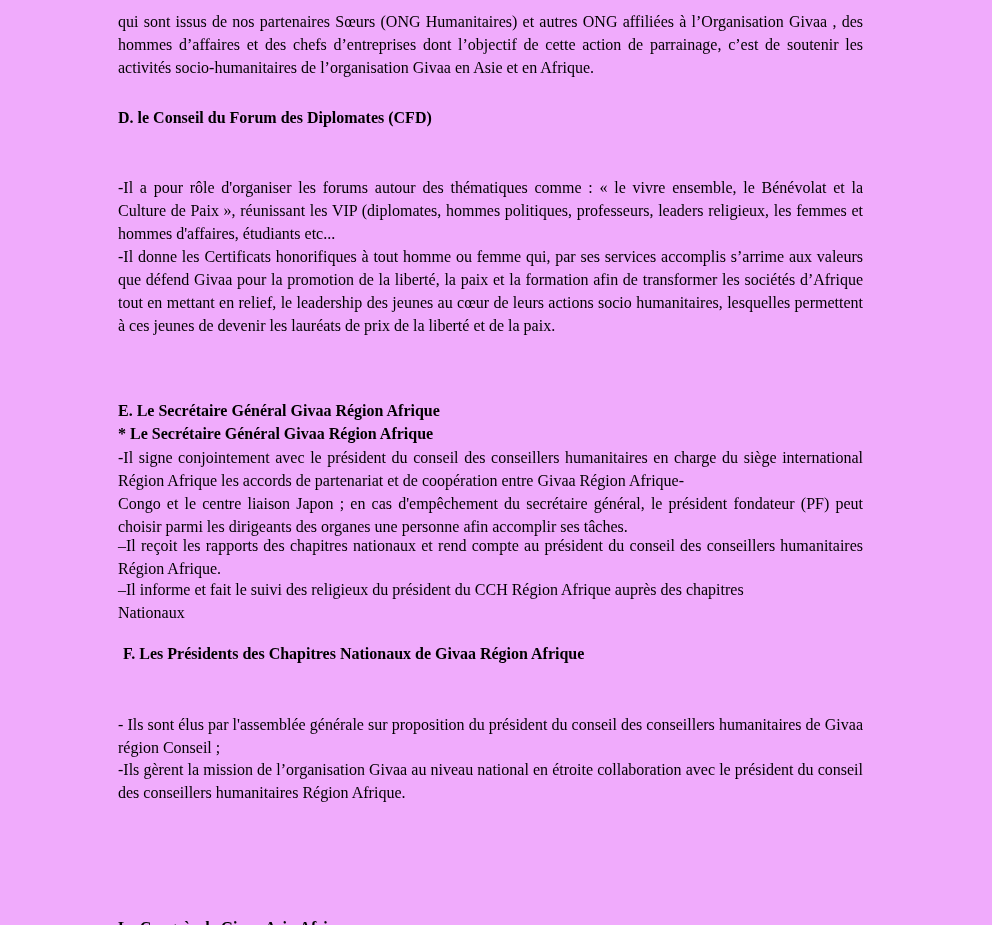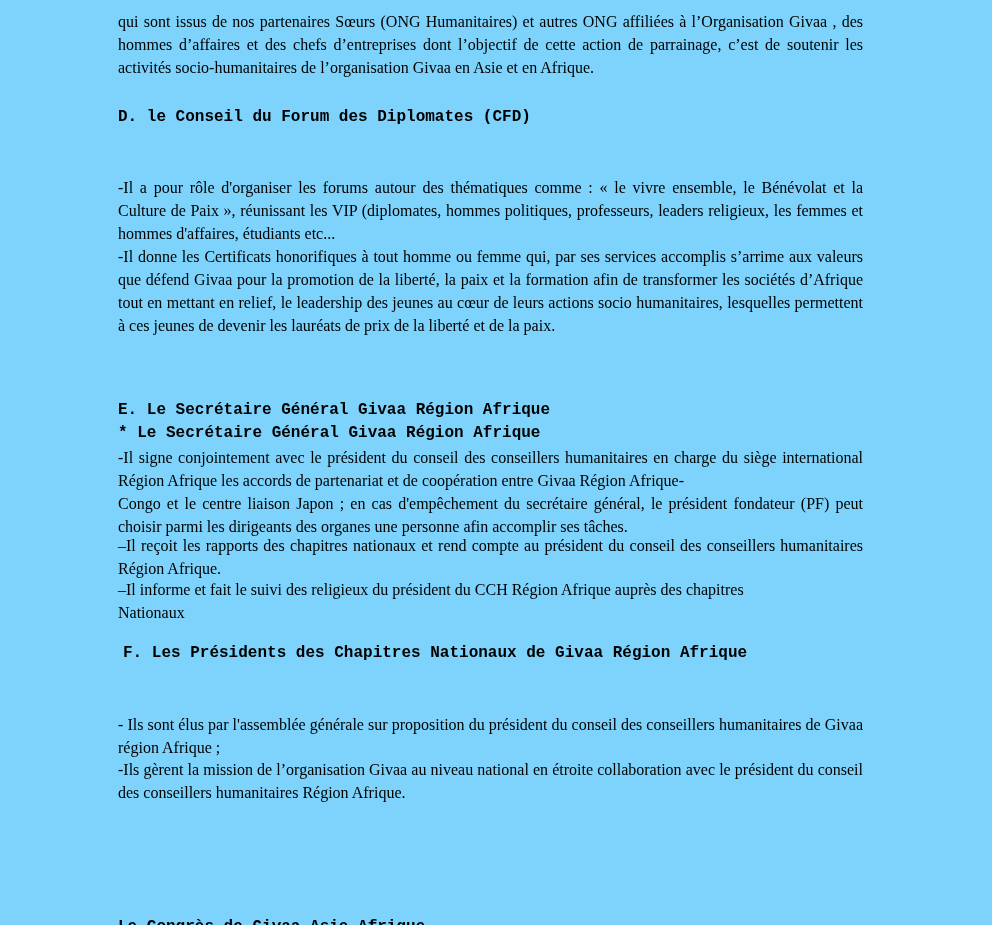--- a/index.html
+++ b/index.html
@@ -4,35 +4,35 @@
 <style>
   html, body {
     margin: 0;
     padding: 0;
     background: #ffffff;
   }
   .page {
     position: relative;
     width: 992px;
     height: 925px;
-    background: #7dd3fc;
+    background: #f0abfc;
     color: #000000;
     font-family: "Liberation Serif", "DejaVu Serif", serif;
     font-size: 16px;
     overflow: hidden;
   }
   .block {
     position: absolute;
     left: 118px;
     width: 745px;
     line-height: 23px;
   }
   .justify { text-align: justify; }
   .left    { text-align: left; }
-  .bold    { font-weight: bold; font-family: Liberation Mono, monospace; }
+  .bold    { font-weight: bold; }
   .preline { white-space: pre-line; }
 </style>
 </head>
 <body>
 
 <div class="page">
 
   <div class="block justify" style="top:10px">qui sont issus de nos partenaires Sœurs (ONG Humanitaires) et autres ONG affiliées à l’Organisation Givaa , des hommes d’affaires et des chefs d’entreprises dont l’objectif de cette action de parrainage, c’est de soutenir les activités socio-humanitaires de l’organisation Givaa en Asie et en Afrique.</div>
 
   <div class="block left bold" style="top:106px">D. le Conseil du Forum des Diplomates (CFD)</div>
@@ -52,20 +52,20 @@
   <div class="block justify" style="top:492px">Congo et le centre liaison Japon ; en cas d'empêchement du secrétaire général, le président fondateur (PF) peut choisir parmi les dirigeants des organes une personne afin accomplir ses tâches.</div>
 
   <div class="block justify" style="top:534px">–Il reçoit les rapports des chapitres nationaux et rend compte au président du conseil des conseillers humanitaires Région Afrique.</div>
 
   <div class="block left preline" style="top:578px">–Il informe et fait le suivi des religieux du président du CCH Région Afrique auprès des chapitres
 Nationaux</div>
 
   <div class="block left bold" style="top:642px; left:123px">F. Les Présidents des Chapitres Nationaux de Givaa Région Afrique</div>
 
 
-  <div class="block justify" style="top:713px">- Ils sont élus par l'assemblée générale sur proposition du président du conseil des conseillers humanitaires de Givaa région Afrique ;</div>
+  <div class="block justify" style="top:713px">- Ils sont élus par l'assemblée générale sur proposition du président du conseil des conseillers humanitaires de Givaa région Conseil ;</div>
 
   <div class="block justify" style="top:758px">-Ils gèrent la mission de l’organisation Givaa au niveau national en étroite collaboration avec le président du conseil des conseillers humanitaires Région Afrique.</div>
 
 
   <div class="block left bold" style="top:916px">Le Congrès de Givaa Asie-Afrique</div>
 
 </div>
 
 </body></html>

